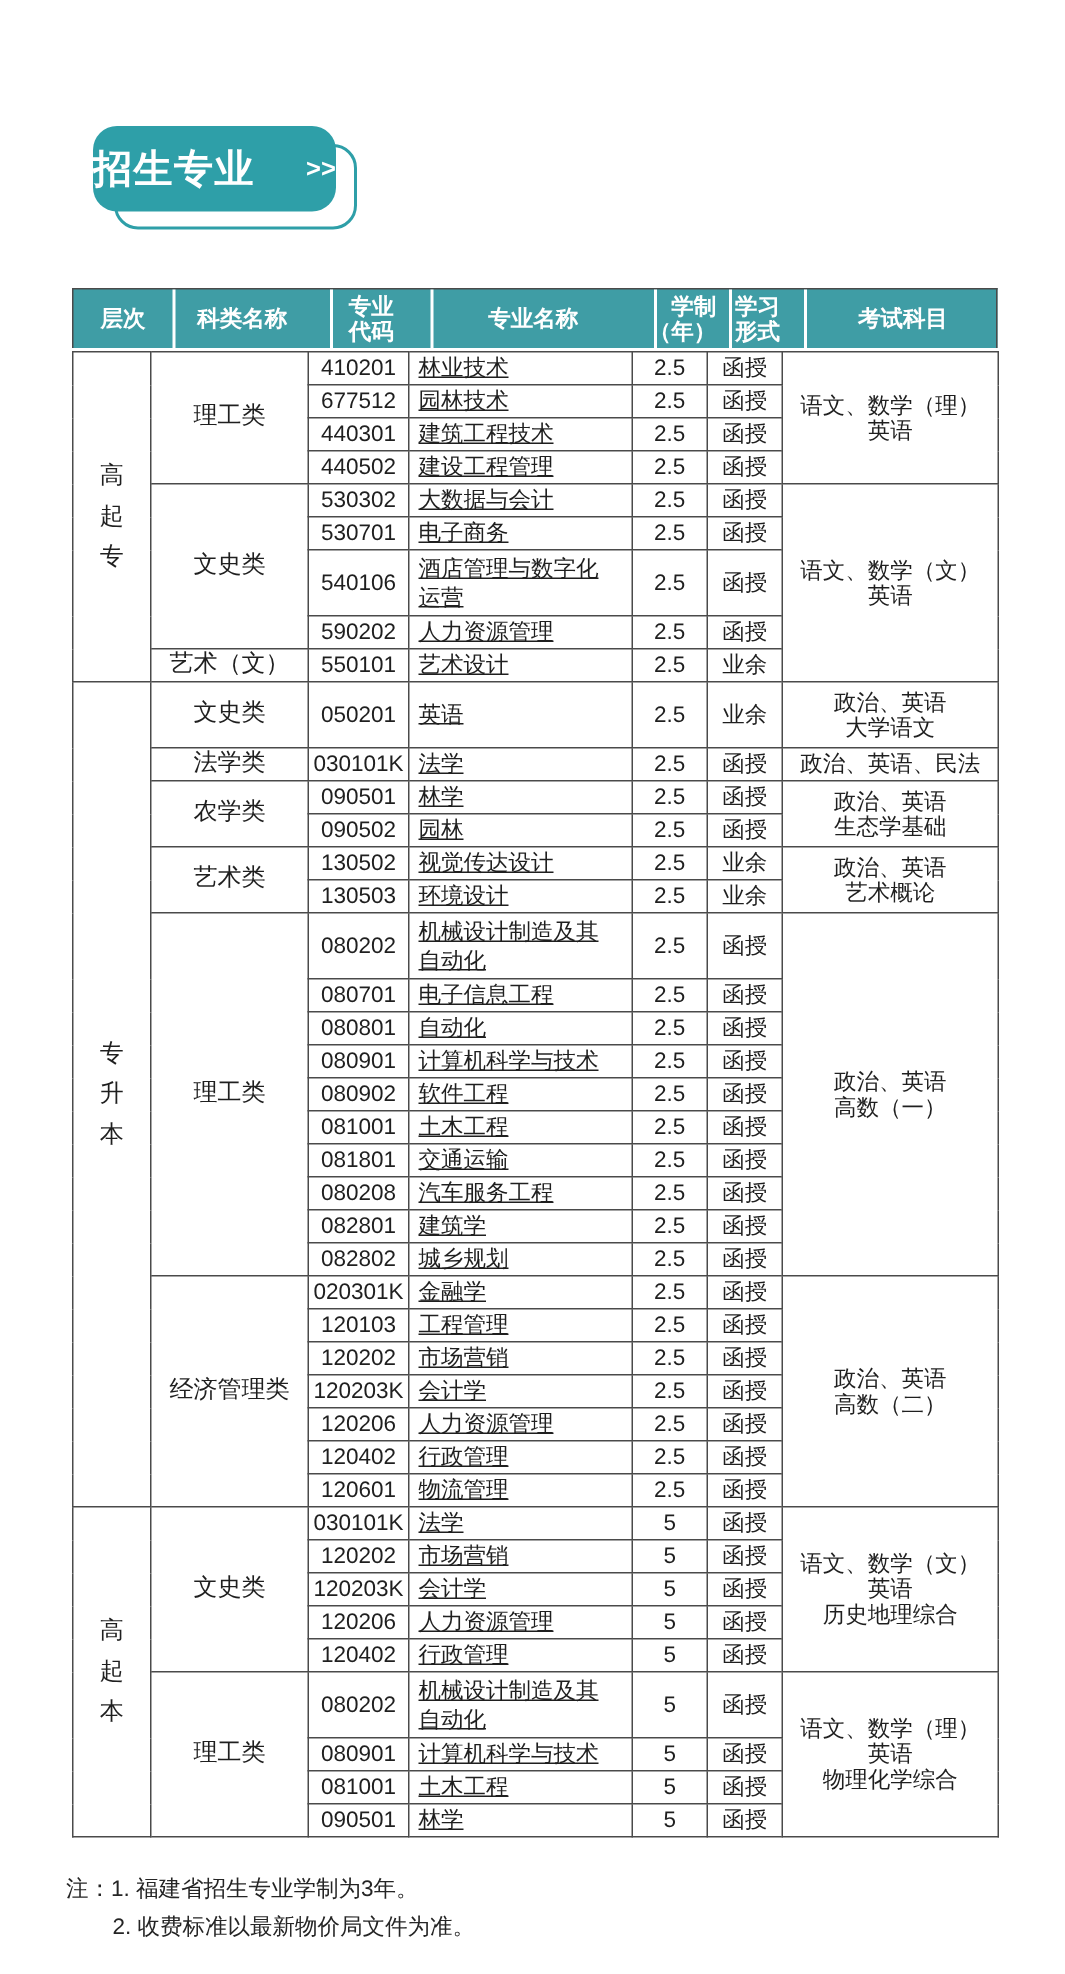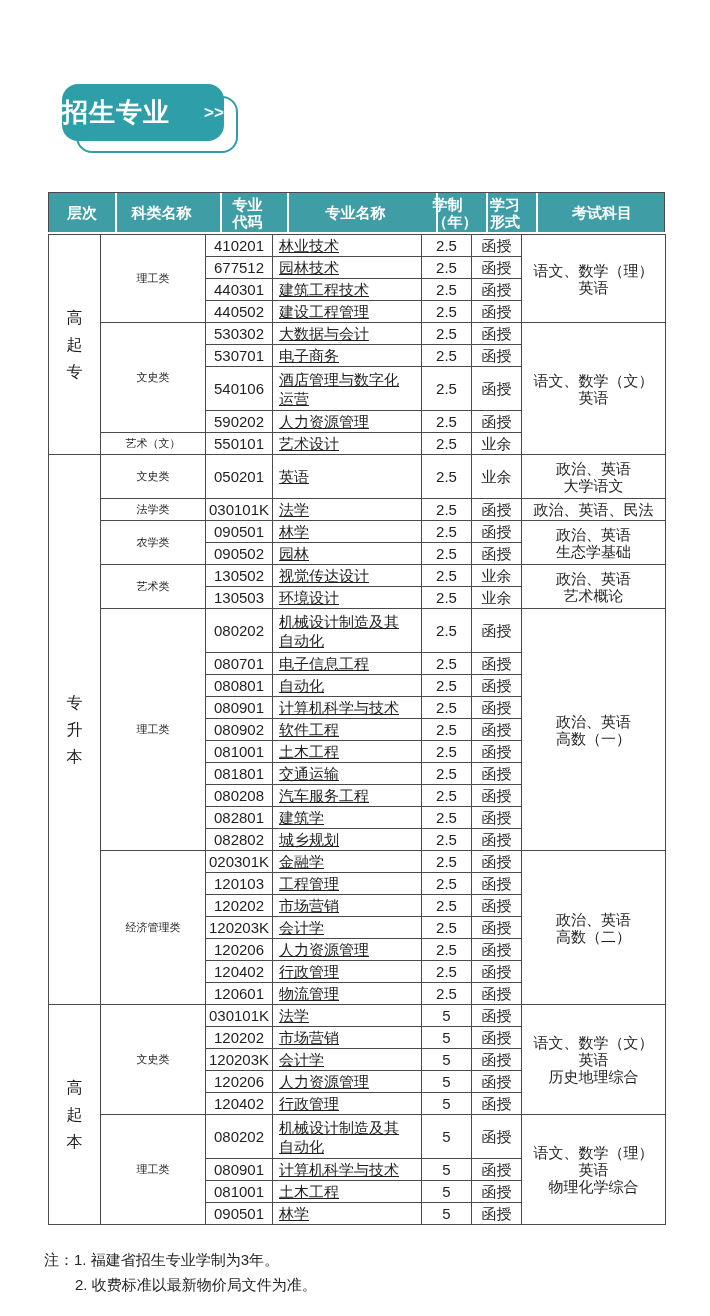--- a/index.html
+++ b/index.html
@@ -33,41 +33,41 @@
   
   .table-area{position:absolute;left:48px;top:192px;width:617px;}
   .thead-grid{
     display:grid;
     grid-template-columns:52px 105px 67px 149px 50px 50px 144px;
     height:40px;background:var(--header-bg);
     border:1.5px solid var(--border);border-bottom:none;
     box-sizing:border-box;
   }
   .hcell{
-    display:flex;align-items:center;justify-content:center;text-align:left;
+    display:flex;align-items:center;justify-content:center;text-align:right;
     color:#ffffff;font-weight:bold;font-size:15px;line-height:17px;
     white-space:pre-line;border-left:2px solid #ffffff;box-sizing:border-box;margin-left:14px;
   }
   .hcell:first-child{border-left:none;}
 
   .body-table{
     border-collapse:collapse;table-layout:fixed;width:617px;margin-top:2px;
     border:1.5px solid var(--border);
   }
   .body-table td{
     border:1px solid var(--border);
     text-align:center;vertical-align:middle;
     font-size:15px;line-height:19px;white-space:pre-line;
     padding:1px 2px;overflow:hidden;
   }
   .body-table tr{height:22px;}
   .body-table tr.tall{height:44px;}
   td.major{text-align:left;padding:1px 6px;text-decoration:underline;}
   td.level{font-size:16px;line-height:27px;}
-  td.category{font-size:11px;}
+  td.category{font-size:16px;font-family:Liberation Mono, monospace;}
   td.exam{font-size:15px;line-height:17px;}
 
   
   .notes{position:absolute;left:44px;top:1247px;font-size:15px;line-height:25px;color:#252525;}
   .note-line{display:flex;}
   .note-line.indent{padding-left:31px;}
 </style>
 </head>
 <body>
 

